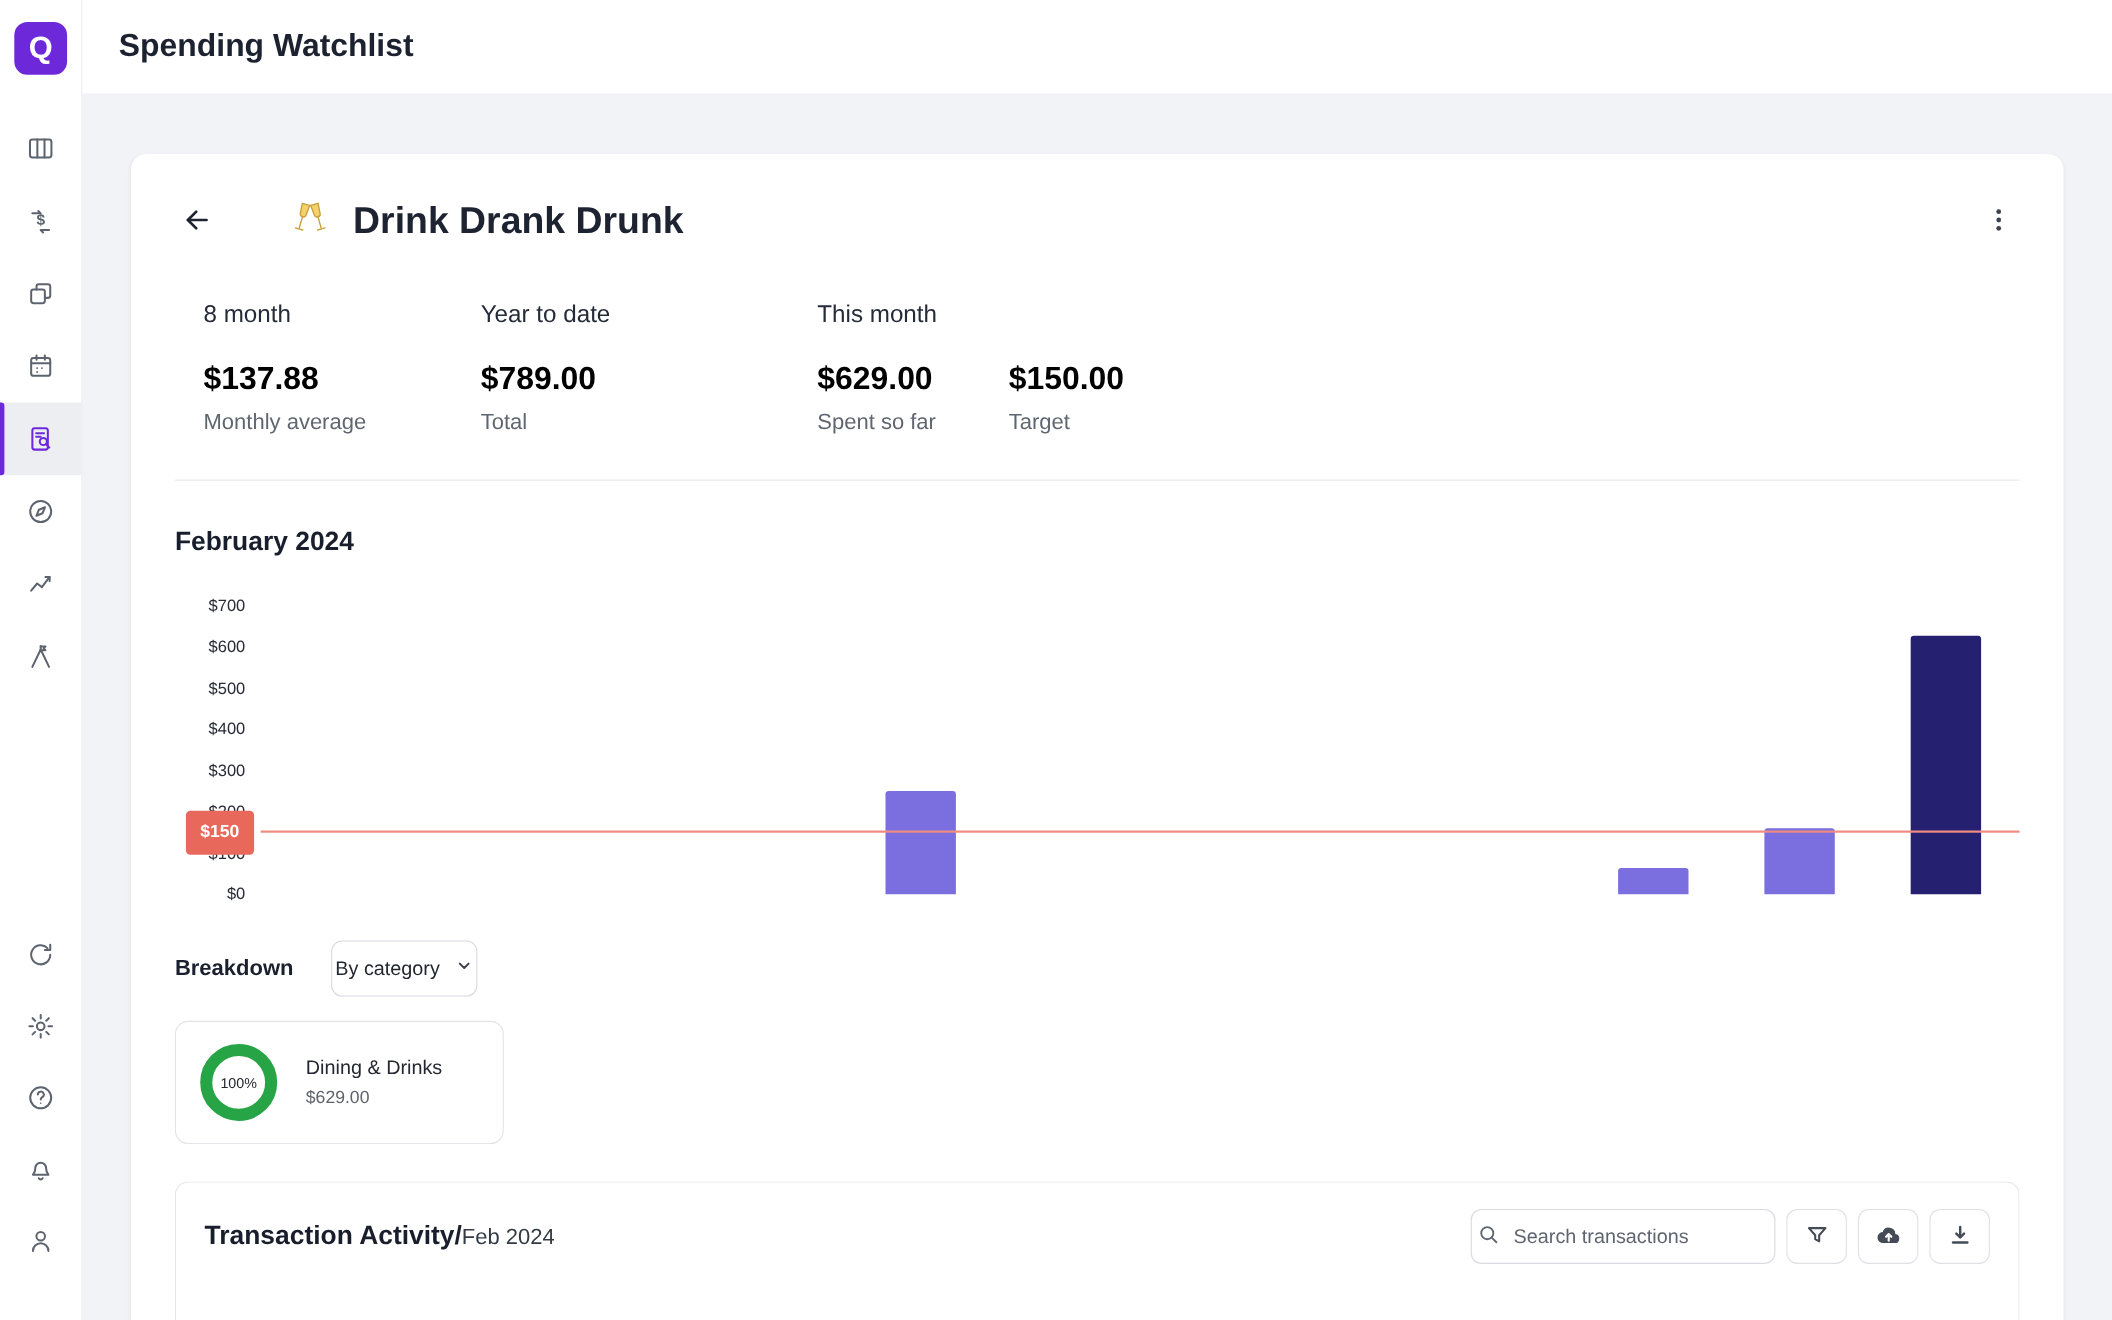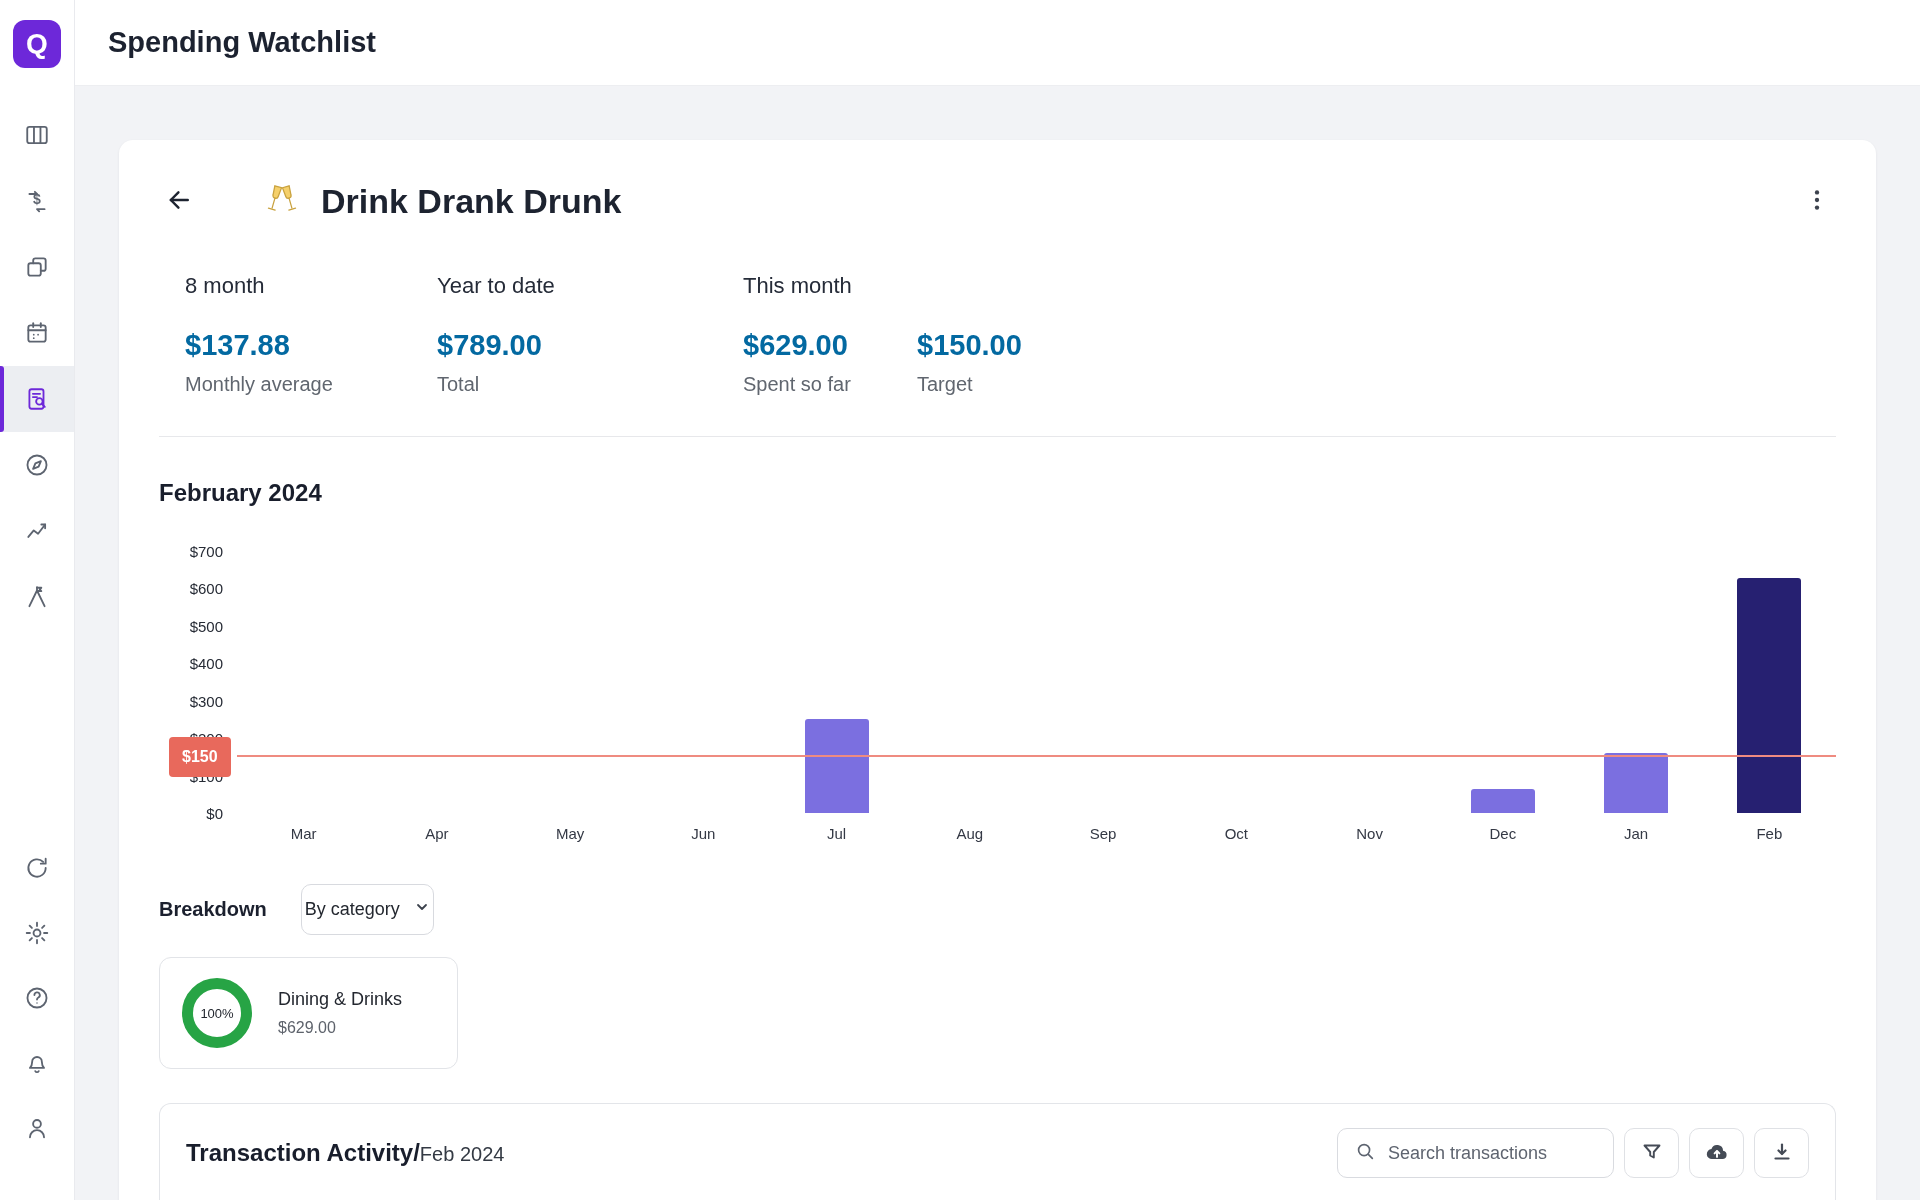--- a/index.html
+++ b/index.html
@@ -39,21 +39,21 @@
   .icon-btn { background:none; border:none; cursor:pointer; display:flex; align-items:center;
     justify-content:center; padding:6px; color:#1d2330; }
   .watch-title { display:flex; align-items:center; margin-left:64px; gap:20px; }
   .watch-title h2 { font-size:34px; font-weight:700; color:#1d2330; }
   .kebab { margin-left:auto; color:#3c424d; }
 
   .stats { display:flex; margin-top:50px; padding-left:26px; }
   .stat:nth-child(1){ width:252px; } .stat:nth-child(2){ width:306px; }
   .stat:nth-child(3){ width:174px; } .stat:nth-child(4){ width:190px; }
   .stat .label { font-size:22px; color:#252b38; height:27px; margin-bottom:11px; }
-  .stat .value { font-size:29px; font-weight:700; color:#0369a1;margin-top:29px; }
+  .stat .value { font-size:29px; font-weight:700; color:#000000;margin-top:29px; }
   .stat .sub { font-size:20px; color:#60666f; margin-top:11px; }
 
   .divider { border:none; border-top:1px solid #e7e8eb; margin-top:40px; }
   .month-heading { font-size:24px; font-weight:700; color:#191e2c; margin-top:42px; }
 
   
   .chart { margin-top:44px; }
   .chart-body { display:flex; height:262px; position:relative; }
   .y-axis { width:78px; position:relative; flex-shrink:0; }
   .ylabel { position:absolute; right:14px; transform:translateY(50%); font-size:15px;
@@ -84,21 +84,21 @@
   .cat-value { font-size:16px; color:#5d626b; margin-top:9px; }
 
   
   .tx-card { margin-top:34px; border:1px solid #e3e5e9; border-bottom:none;
     border-radius:12px 12px 0 0; padding:24px 26px; height:260px; }
   .tx-head { display:flex; align-items:center; justify-content:space-between; }
   .tx-title { font-size:24px; font-weight:700; color:#191e2c; }
   .tx-title .tx-sub { font-size:20px; font-weight:400; color:#343a44; }
   .tx-tools { display:flex; align-items:center; gap:10px; }
   .search-box { display:flex; align-items:center; gap:12px; width:277px; height:50px;
-    border:1px solid #d9dbe0; border-radius:10px; padding:0 16px; background:#fff; }
+    border:1px solid #d9dbe0; border-radius:10px; padding:0 4px; background:#fff; }
   .search-box input { border:none; outline:none; font-size:18px; color:#23272f; width:100%;
     font-family:"Liberation Sans", sans-serif; background:transparent; }
   .search-box input::placeholder { color:#5f6570; }
   .tool-btn { width:55px; height:50px; border:1px solid #dfe1e5; border-radius:10px;
     background:#fff; display:flex; align-items:center; justify-content:center; cursor:pointer;
     color:#454b56; }
 </style>
 </head>
 <body>
 
@@ -334,34 +334,20 @@
                 </div>
                 <div class="slot">
                   <div class="bar" style="height: 22.8571%; background: var(--bar);"></div>
                 </div>
                 <div class="slot">
                   <div class="bar" style="height: 89.8571%; background: var(--bar-current);"></div>
                 </div>
               </div>
             <div class="target-badge" style="bottom: 21.4286%;">$150</div>
           </div>
-          <div class="x-axis">
-              <div class="xlabel">Mar</div>
-              <div class="xlabel">Apr</div>
-              <div class="xlabel">May</div>
-              <div class="xlabel">Jun</div>
-              <div class="xlabel">Jul</div>
-              <div class="xlabel">Aug</div>
-              <div class="xlabel">Sep</div>
-              <div class="xlabel">Oct</div>
-              <div class="xlabel">Nov</div>
-              <div class="xlabel">Dec</div>
-              <div class="xlabel">Jan</div>
-              <div class="xlabel">Feb</div>
-            </div>
         </div>
 
         <div class="breakdown-row">
           <span class="bd-label">Breakdown</span>
           <div class="dropdown">
             <span>By category</span>
             <span>
               <svg width="16" height="16" viewBox="0 0 16 16" fill="none" stroke="#3c424d" stroke-width="1.8" stroke-linecap="round" stroke-linejoin="round">
                   <path d="M4 6l4 4 4-4"></path>
                 </svg>

